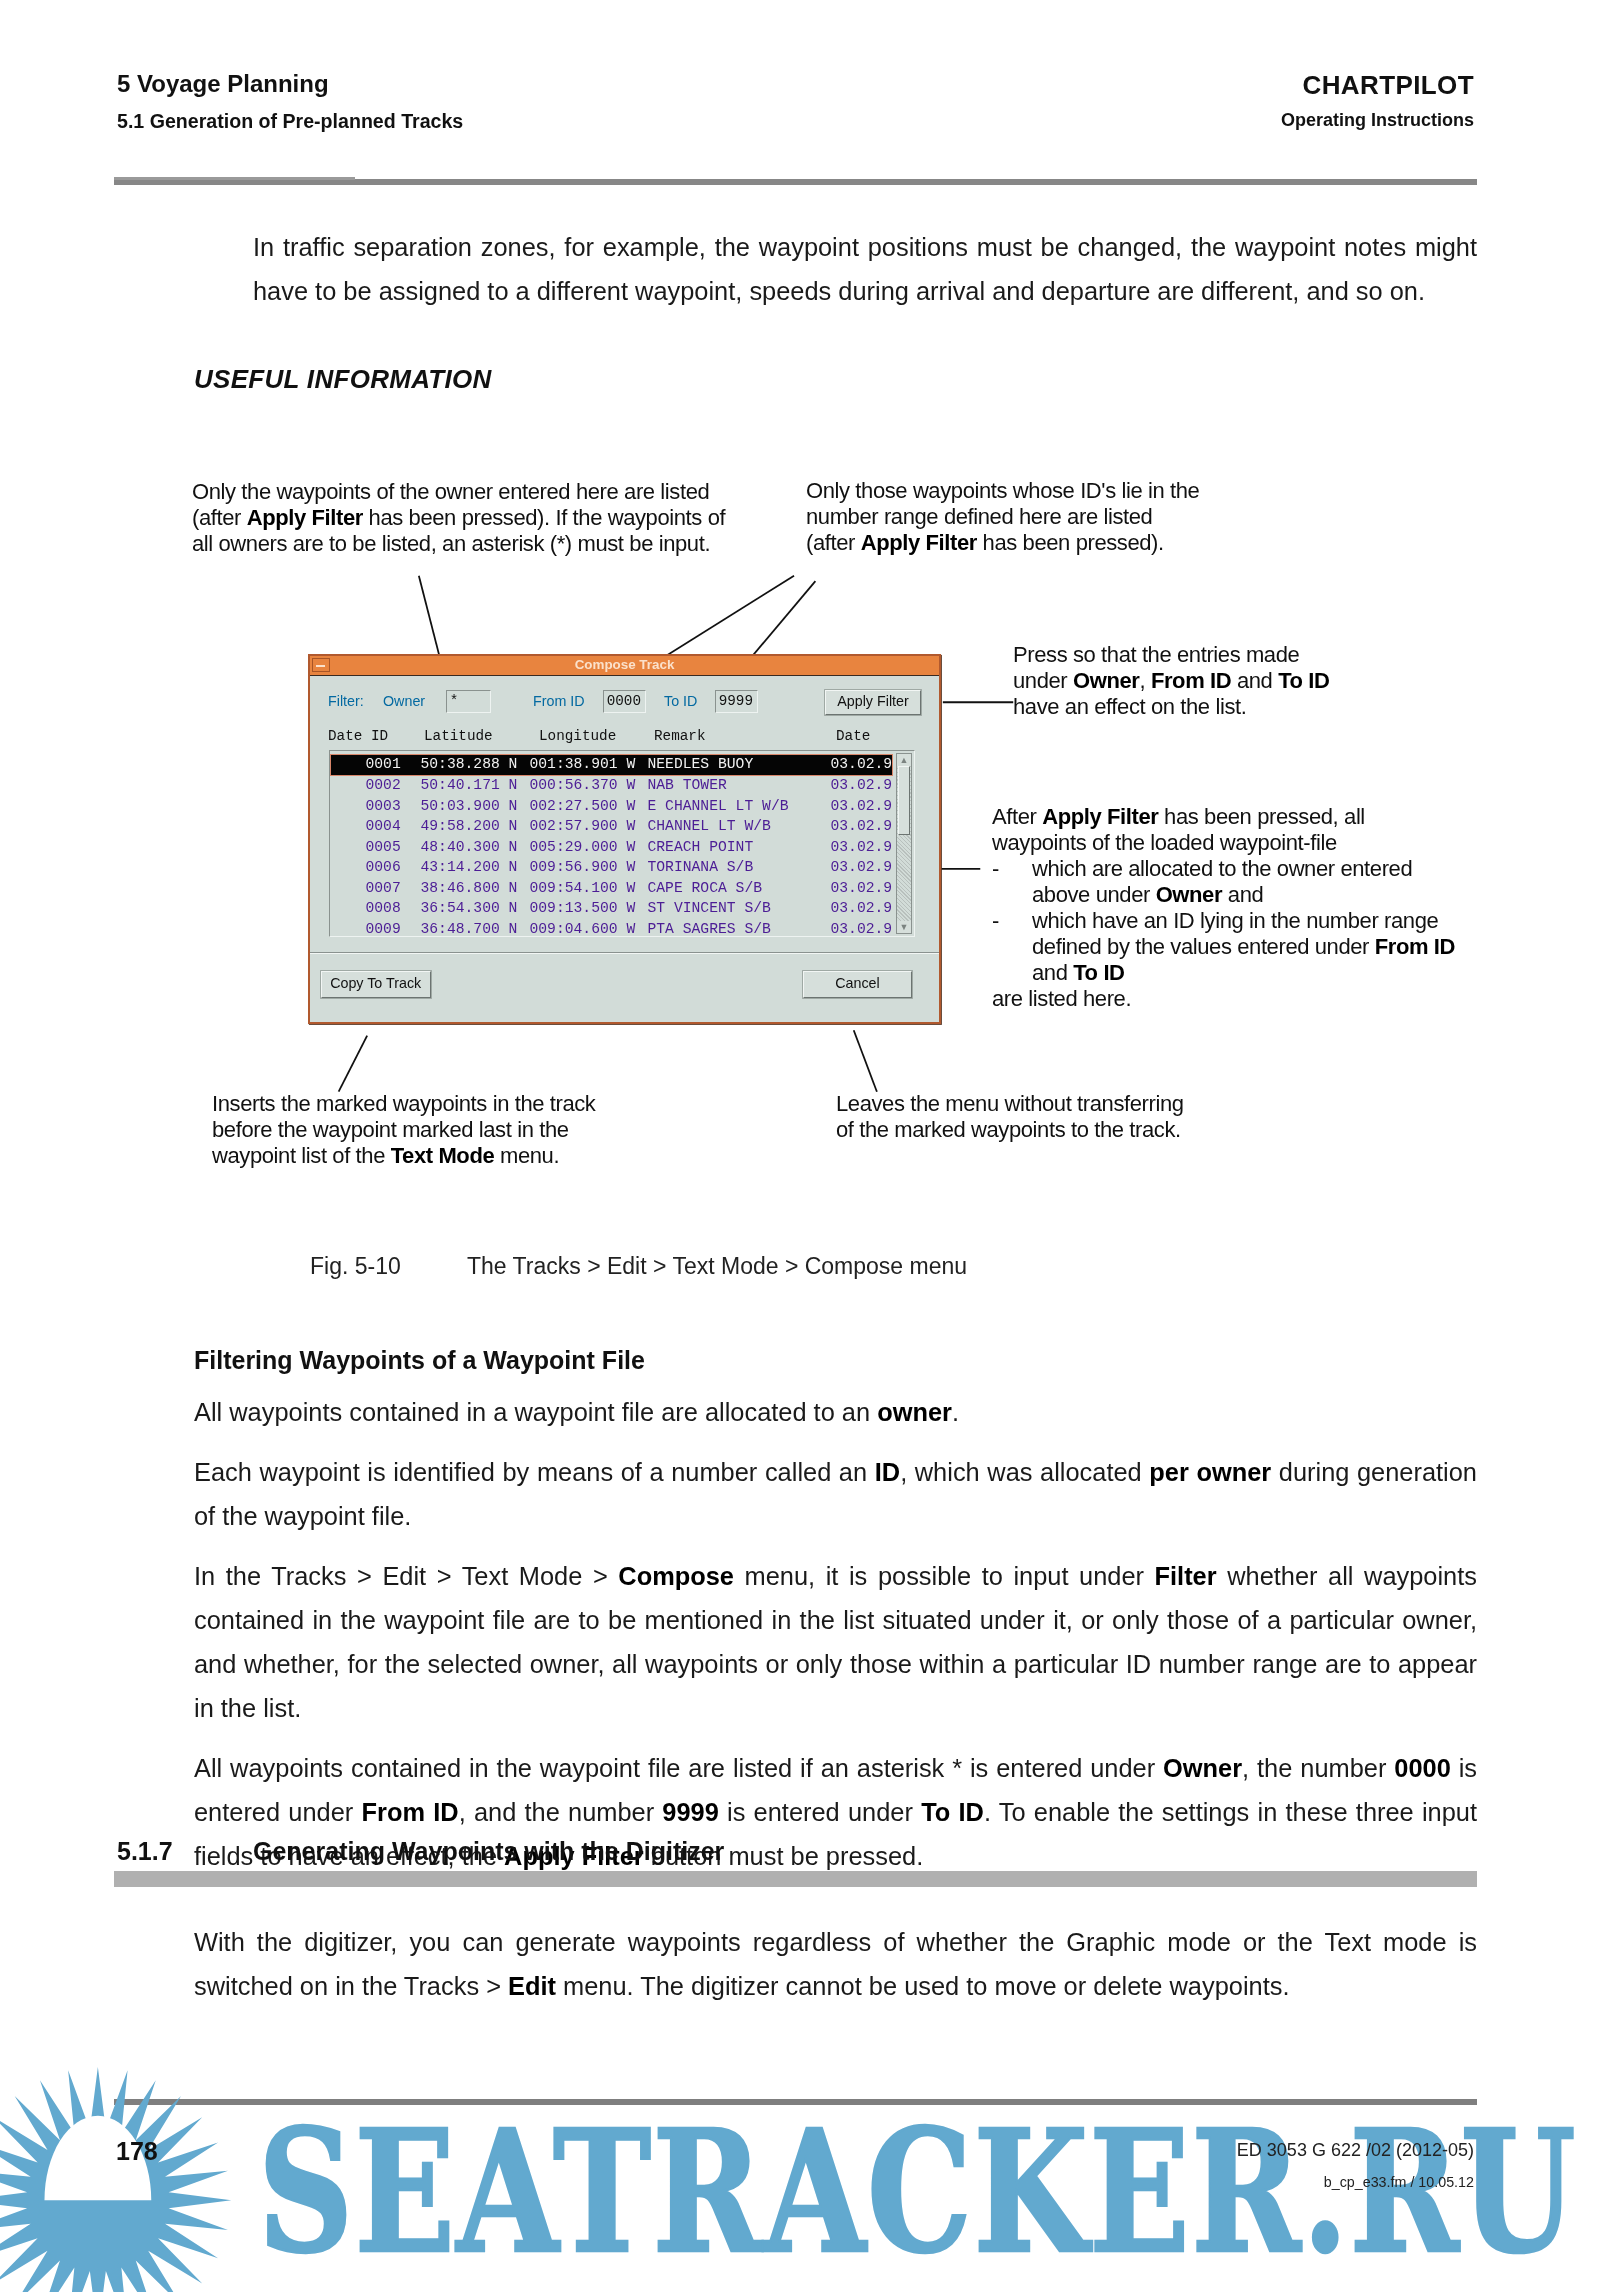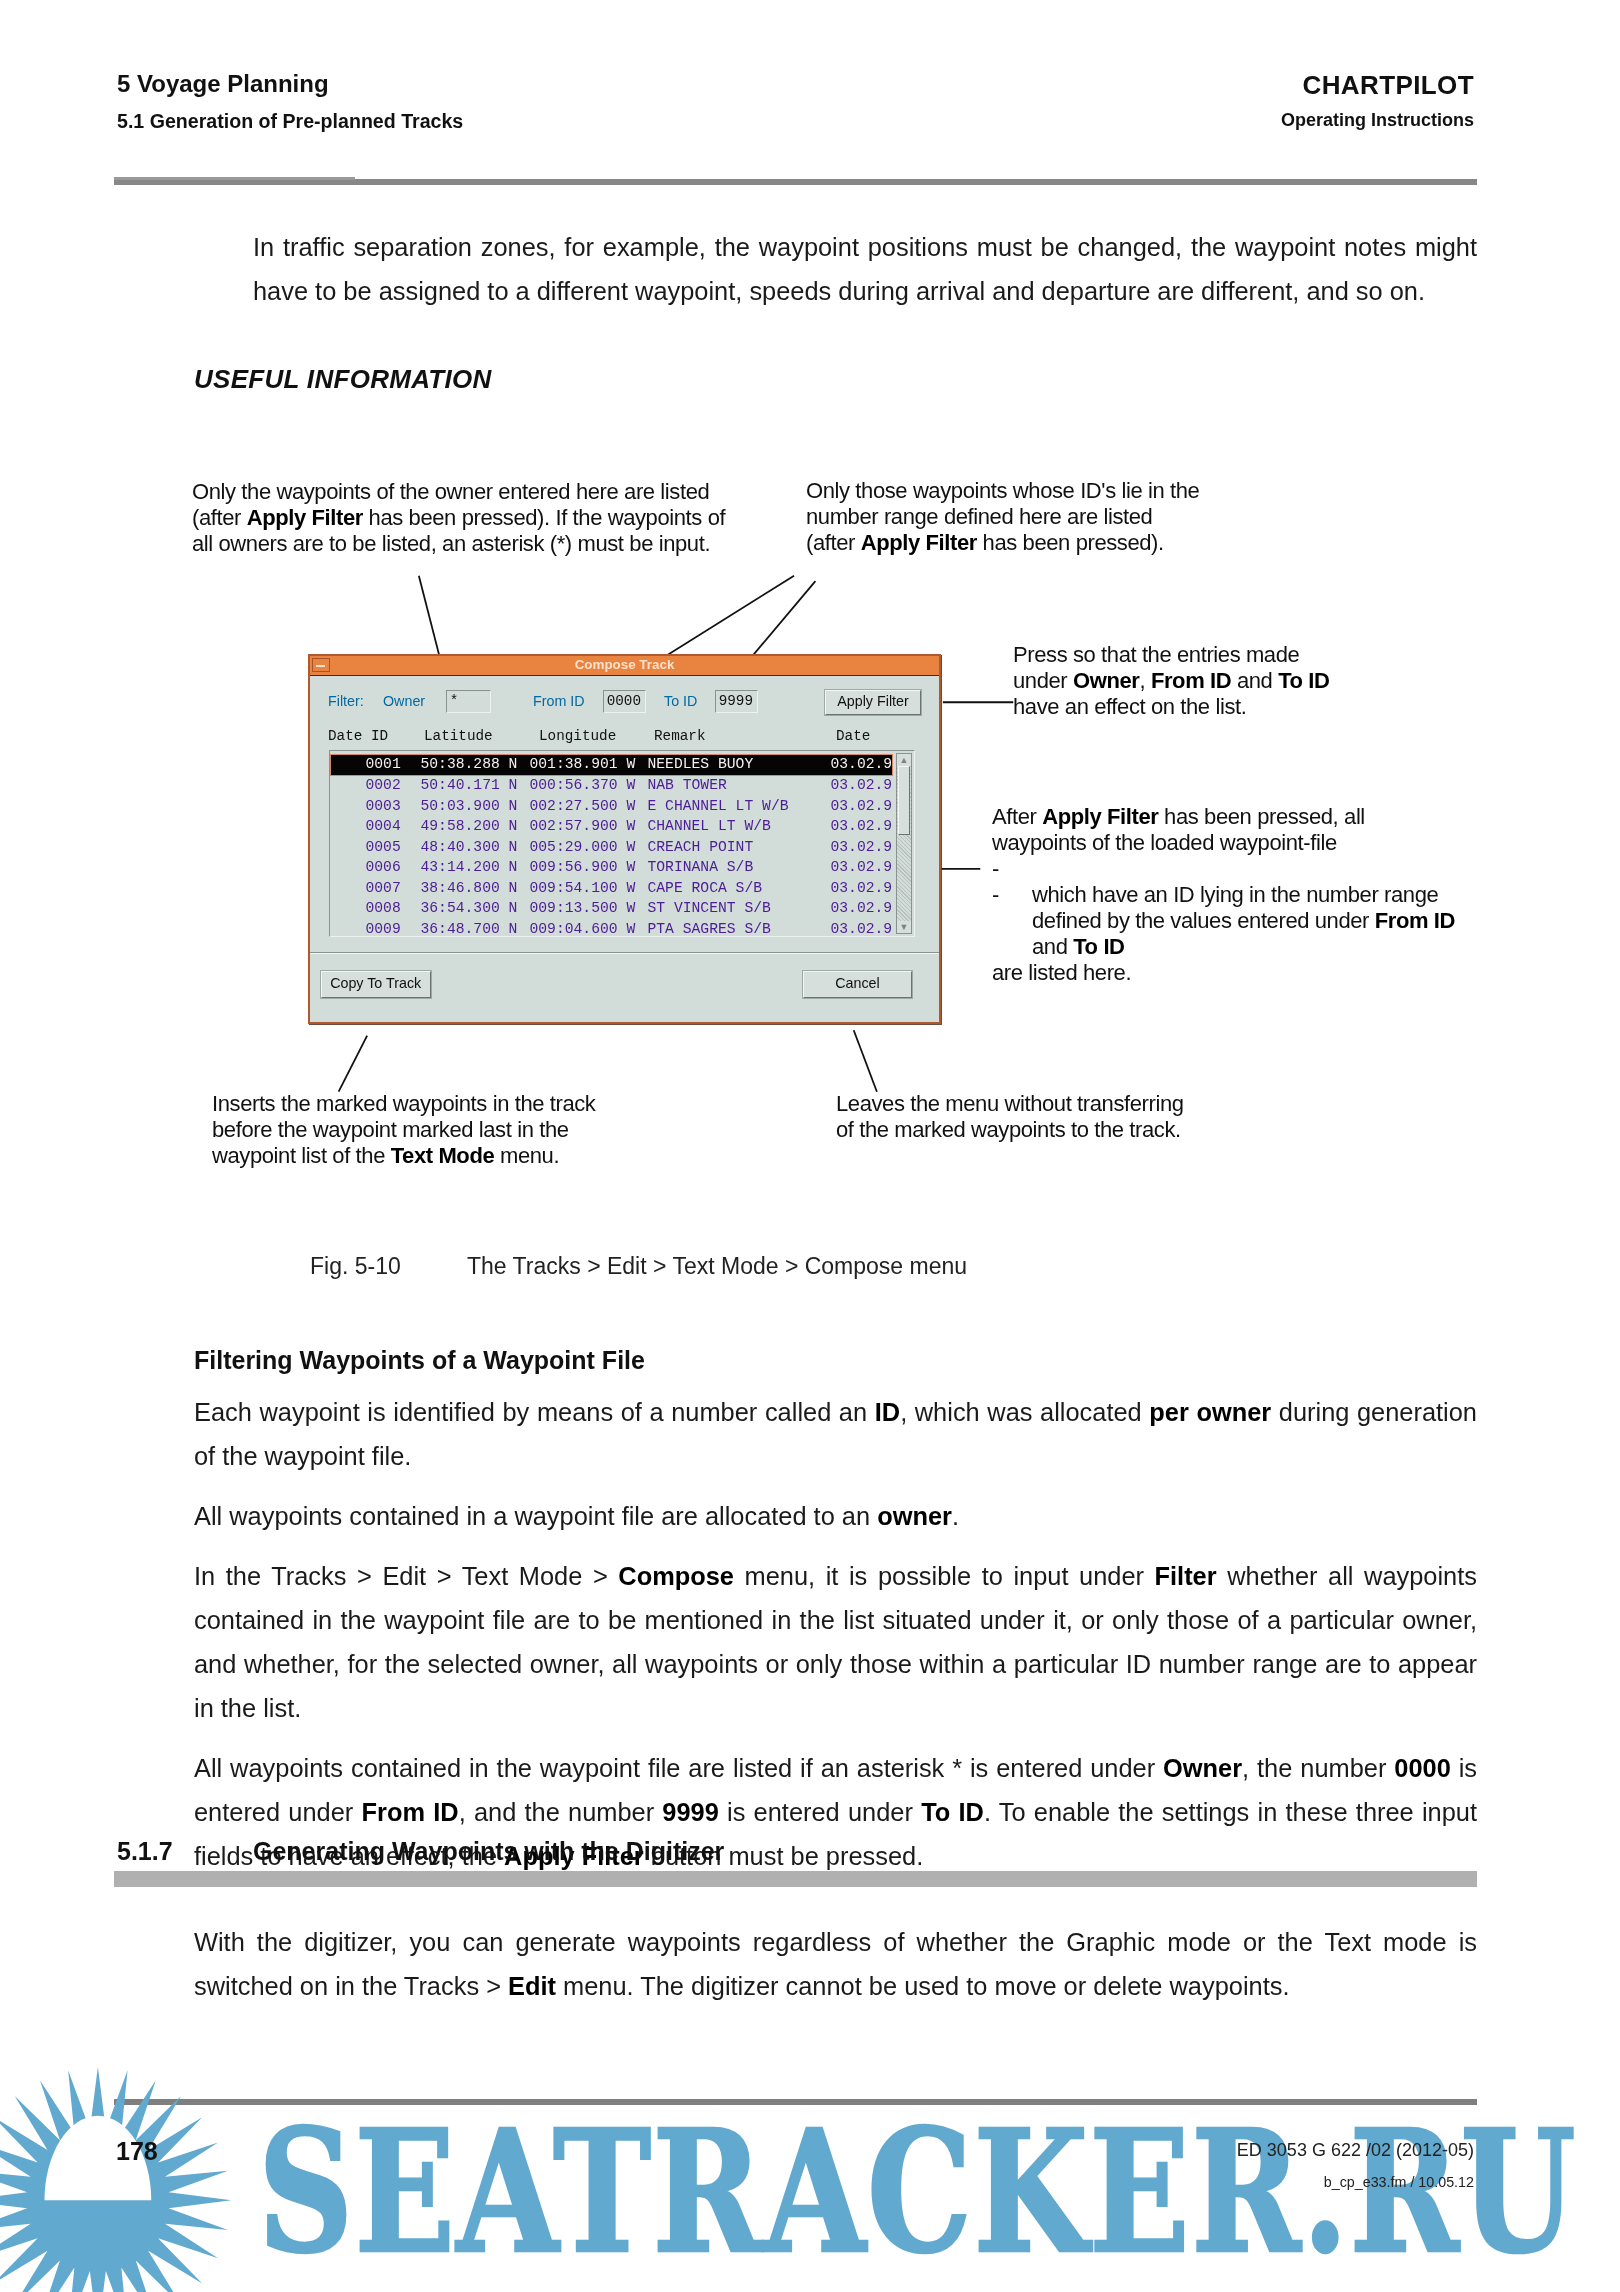--- a/index.html
+++ b/index.html
@@ -115,20 +115,21 @@
 <div class="abs note note3">
   <span>Press so that the entries made</span><br>
   <span>under </span><b>Owner</b><span>, </span><b>From ID</b><span> and </span><b>To ID</b><br>
   <span>have an effect on the list.</span>
 </div>
 <div class="abs note note4">
   <div><span>After </span><b>Apply Filter</b><span> has been pressed, all</span></div>
   <div>waypoints of the loaded waypoint-file</div>
   <div class="bul">
       <span class="dash">-</span>
+      <div><span>which are allocated to the owner entered</span><br><span>above under </span><b>Owner</b><span> and</span></div>
     </div>
   <div class="bul">
       <span class="dash">-</span>
       <div><span>which have an ID lying in the number range</span><br><span>defined by the values entered under </span><b>From ID</b><br><span>and </span><b>To ID</b></div>
     </div>
   <div>are listed here.</div>
 </div>
 <div class="abs note note5">
   <span>Inserts the marked waypoints in the track</span><br>
   <span>before the waypoint marked last in the</span><br>
@@ -183,22 +184,22 @@
   <div class="btn" style="left:10.7px;top:315px;width:110px;height:27px;line-height:23px;">Copy To Track</div>
   <div class="btn" style="left:493px;top:315px;width:109px;height:27px;line-height:23px;">Cancel</div>
 </div>
 
 <div class="abs caption">
   <span class="num">Fig. 5-10</span><span>The Tracks &gt; Edit &gt; Text Mode &gt; Compose menu</span>
 </div>
 
 <div class="abs h3">Filtering Waypoints of a Waypoint File</div>
 <div class="abs p body1">
+  <p><span>All waypoints contained in a waypoint file are allocated to an </span><b>owner</b><span>.</span></p>
   <p><span>Each waypoint is identified by means of a number called an </span><b>ID</b><span>, which was allocated </span><b>per owner</b><span> during generation of the waypoint file.</span></p>
-  <p><span>All waypoints contained in a waypoint file are allocated to an </span><b>owner</b><span>.</span></p>
   <p><span>In the Tracks &gt; Edit &gt; Text Mode &gt; </span><b>Compose</b><span> menu, it is possible to input under </span><b>Filter</b><span> whether all waypoints contained in the waypoint file are to be mentioned in the list situated under it, or only those of a particular owner, and whether, for the selected owner, all waypoints or only those within a particular ID number range are to appear in the list.</span></p>
   <p><span>All waypoints contained in the waypoint file are listed if an asterisk * is entered under </span><b>Owner</b><span>, the number </span><b>0000</b><span> is entered under </span><b>From ID</b><span>, and the number </span><b>9999</b><span> is entered under </span><b>To ID</b><span>. To enable the settings in these three input fields to have an effect, the </span><b>Apply Filter</b><span> button must be pressed.</span></p>
 </div>
 
 <div class="abs sec-num">5.1.7</div>
 <div class="abs sec-title">Generating Waypoints with the Digitizer</div>
 <div class="abs sec-rule"></div>
 <div class="abs p body2"><span>With the digitizer, you can generate waypoints regardless of whether the Graphic mode or the Text mode is switched on in the Tracks &gt; </span><b>Edit</b><span> menu. The digitizer cannot be used to move or delete waypoints.</span></div>
 
 <svg class="abs" style="left:0;top:2058px;width:258px;height:234px;z-index:1;" id="star" viewBox="0 0 290 263" width="258" height="234">

